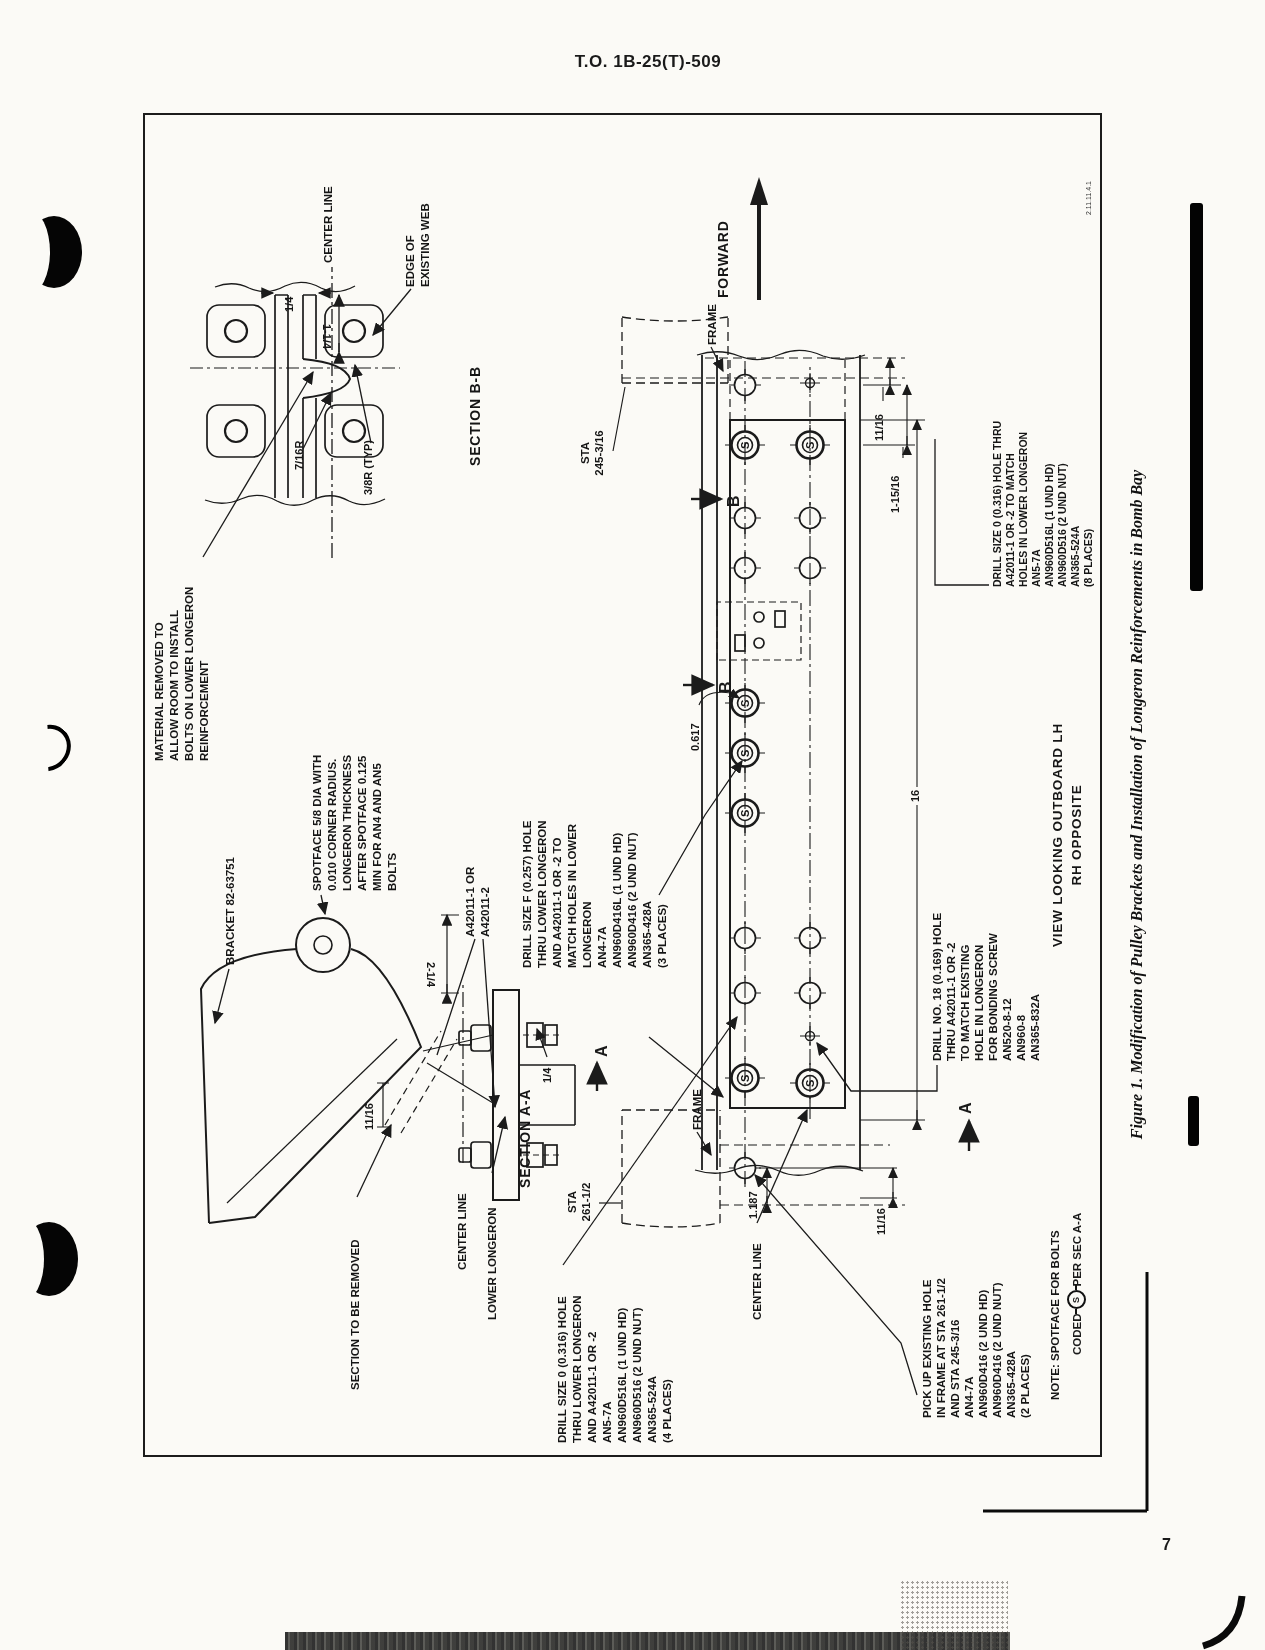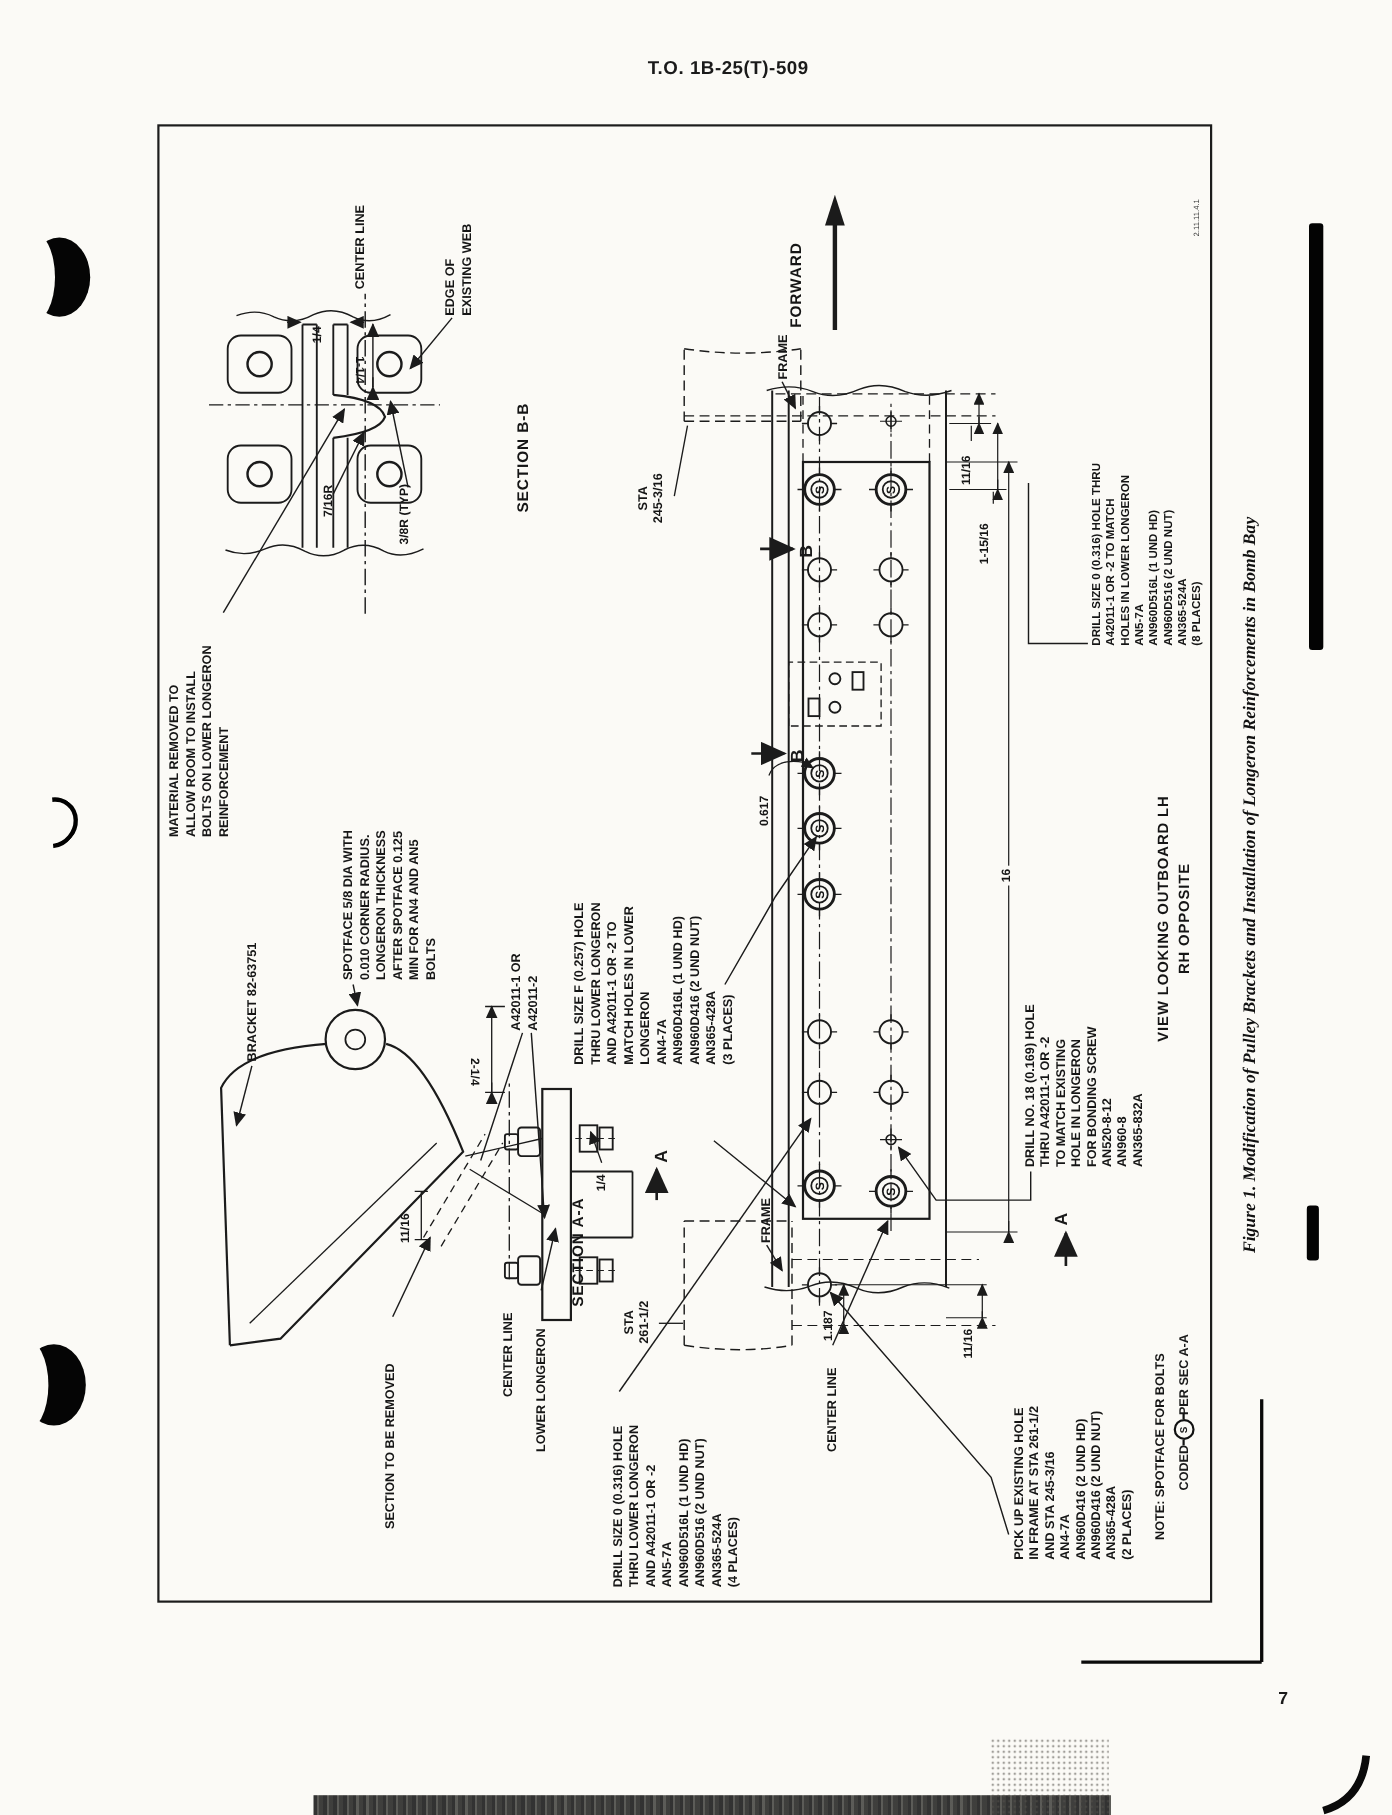--- a/index.html
+++ b/index.html
@@ -1,19 +1,19 @@
 <!DOCTYPE html>
 <html><head>
 <meta charset="utf-8">
 <style>
   html,body{margin:0;padding:0;}
   body{width:1265px;height:1650px;position:relative;overflow:hidden;
        background:#fbfaf6;font-family:"Liberation Sans",sans-serif;color:#1a1a1a;}
   .page{position:absolute;inset:0;}
-  .hdr{position:absolute;left:472px;top:52px;width:380px;text-align:center;
+  .hdr{position:absolute;left:458px;top:52px;width:380px;text-align:center;
        font:700 17px "Liberation Sans",sans-serif;letter-spacing:.5px;}
   
   .fig{position:absolute;left:143px;top:1457px;width:1344px;height:959px;
        transform-origin:0 0;transform:rotate(-90deg);
        border:2.5px solid #1c1c1c;box-sizing:border-box;background:#fbfaf6;}
   .fig svg{position:absolute;left:0;top:0;}
   .lbl{position:absolute;font:700 11.5px "Liberation Sans",sans-serif;
        line-height:15px;white-space:pre-line;color:#151515;}
   .sm{font-size:10.5px;line-height:13px;}
   .md{line-height:14px;}

